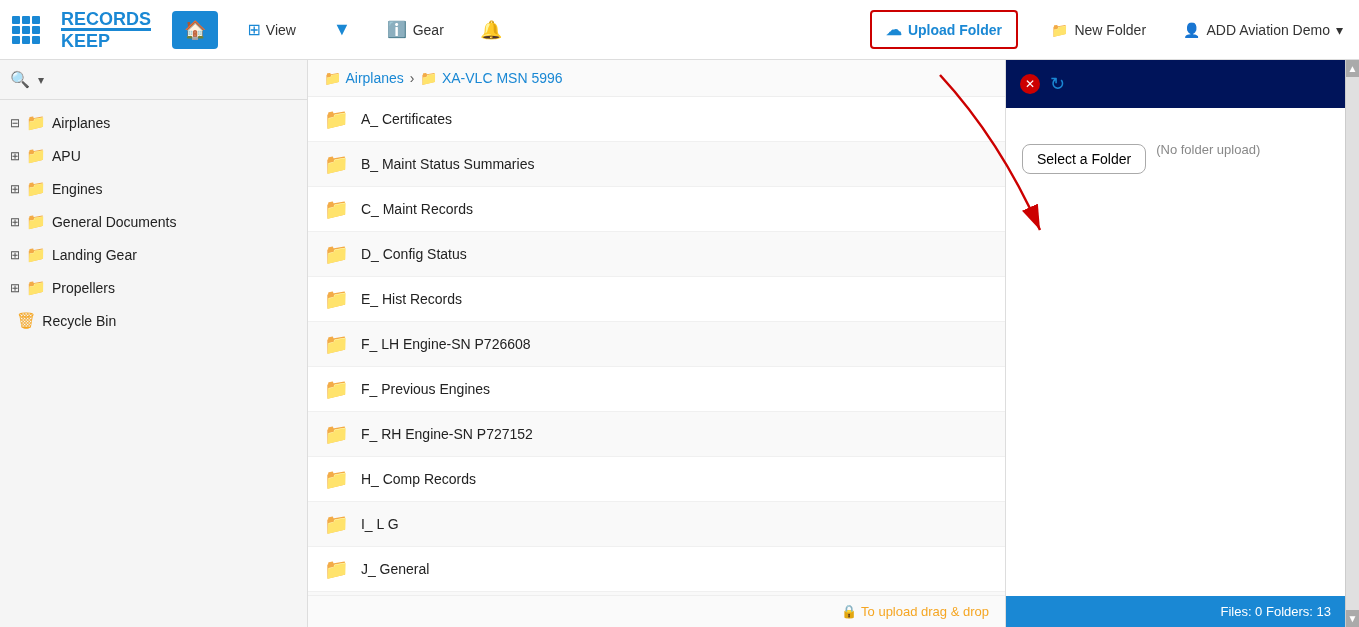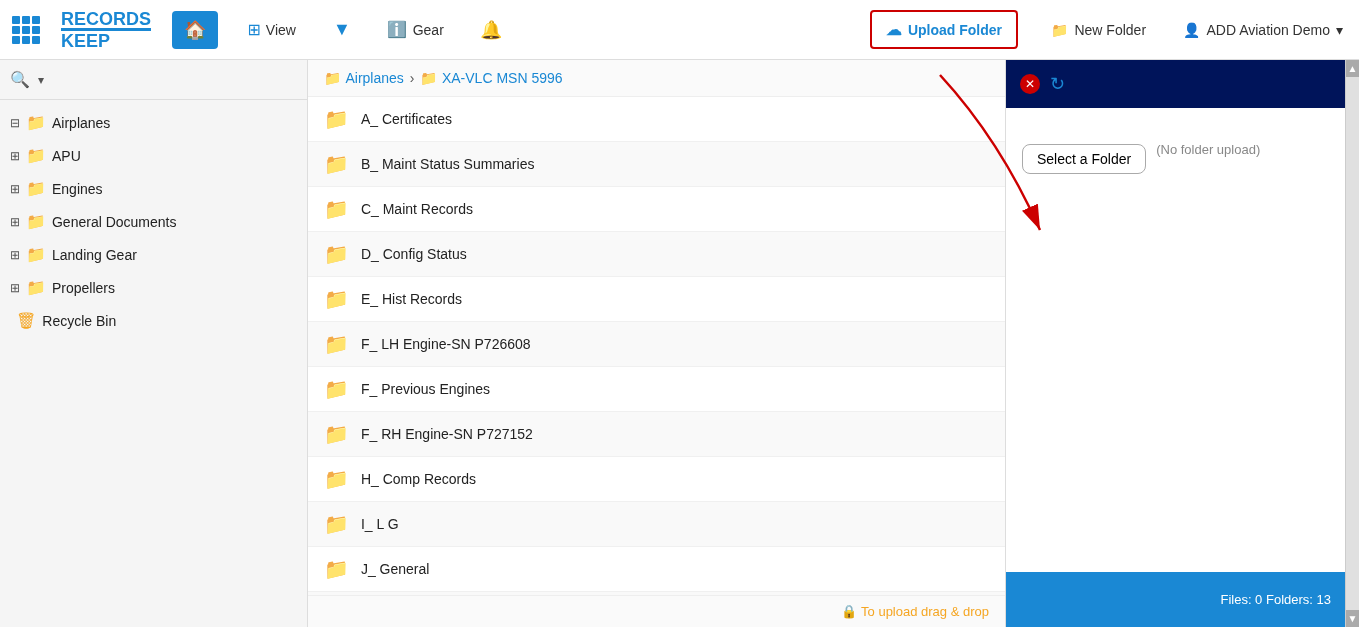--- a/index.html
+++ b/index.html
@@ -256,21 +256,21 @@
       margin-top: 20px;
     }
     .no-folder-text {
       color: #888;
       font-size: 13px;
     }
     .panel-footer {
       margin-top: auto;
       background: #1a88d4;
       color: white;
-      padding: 20px 14px;
+      padding: 8px 14px;
       font-size: 13px;
       text-align: right;
     }
 
     
     .right-scrollbar {
       width: 14px;
       background: #e0e0e0;
       border-left: 1px solid #ccc;
       display: flex;

